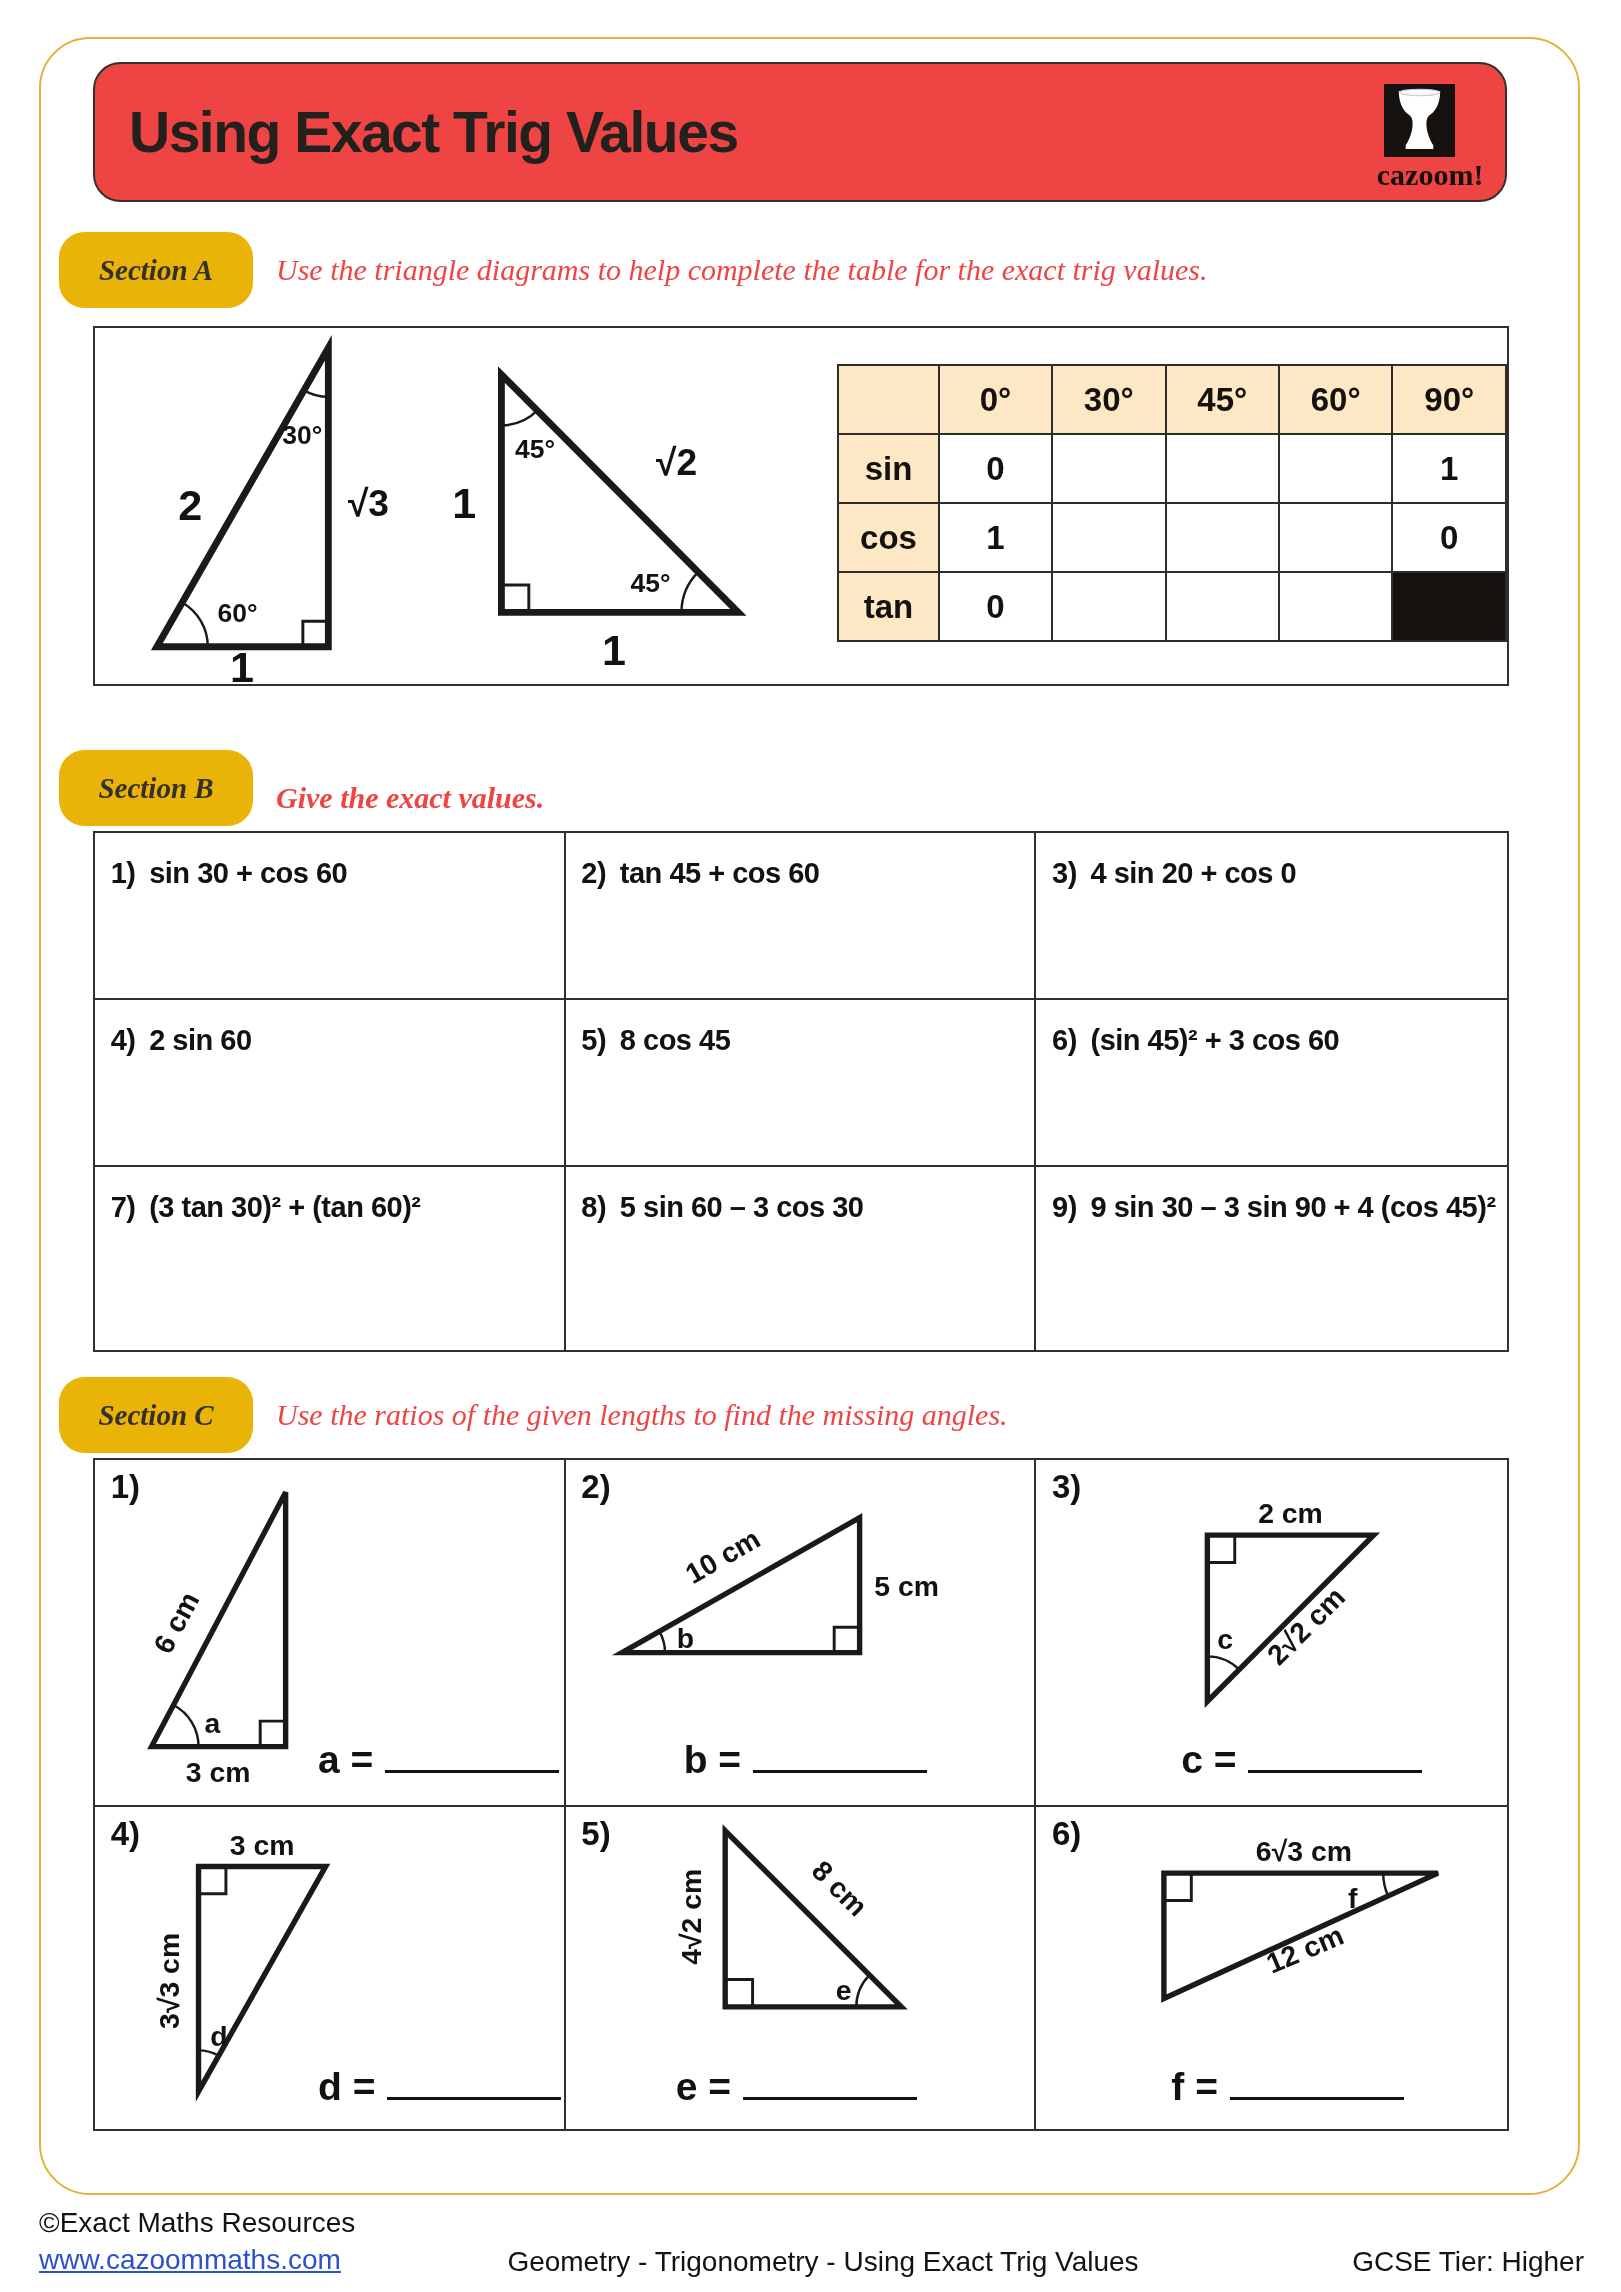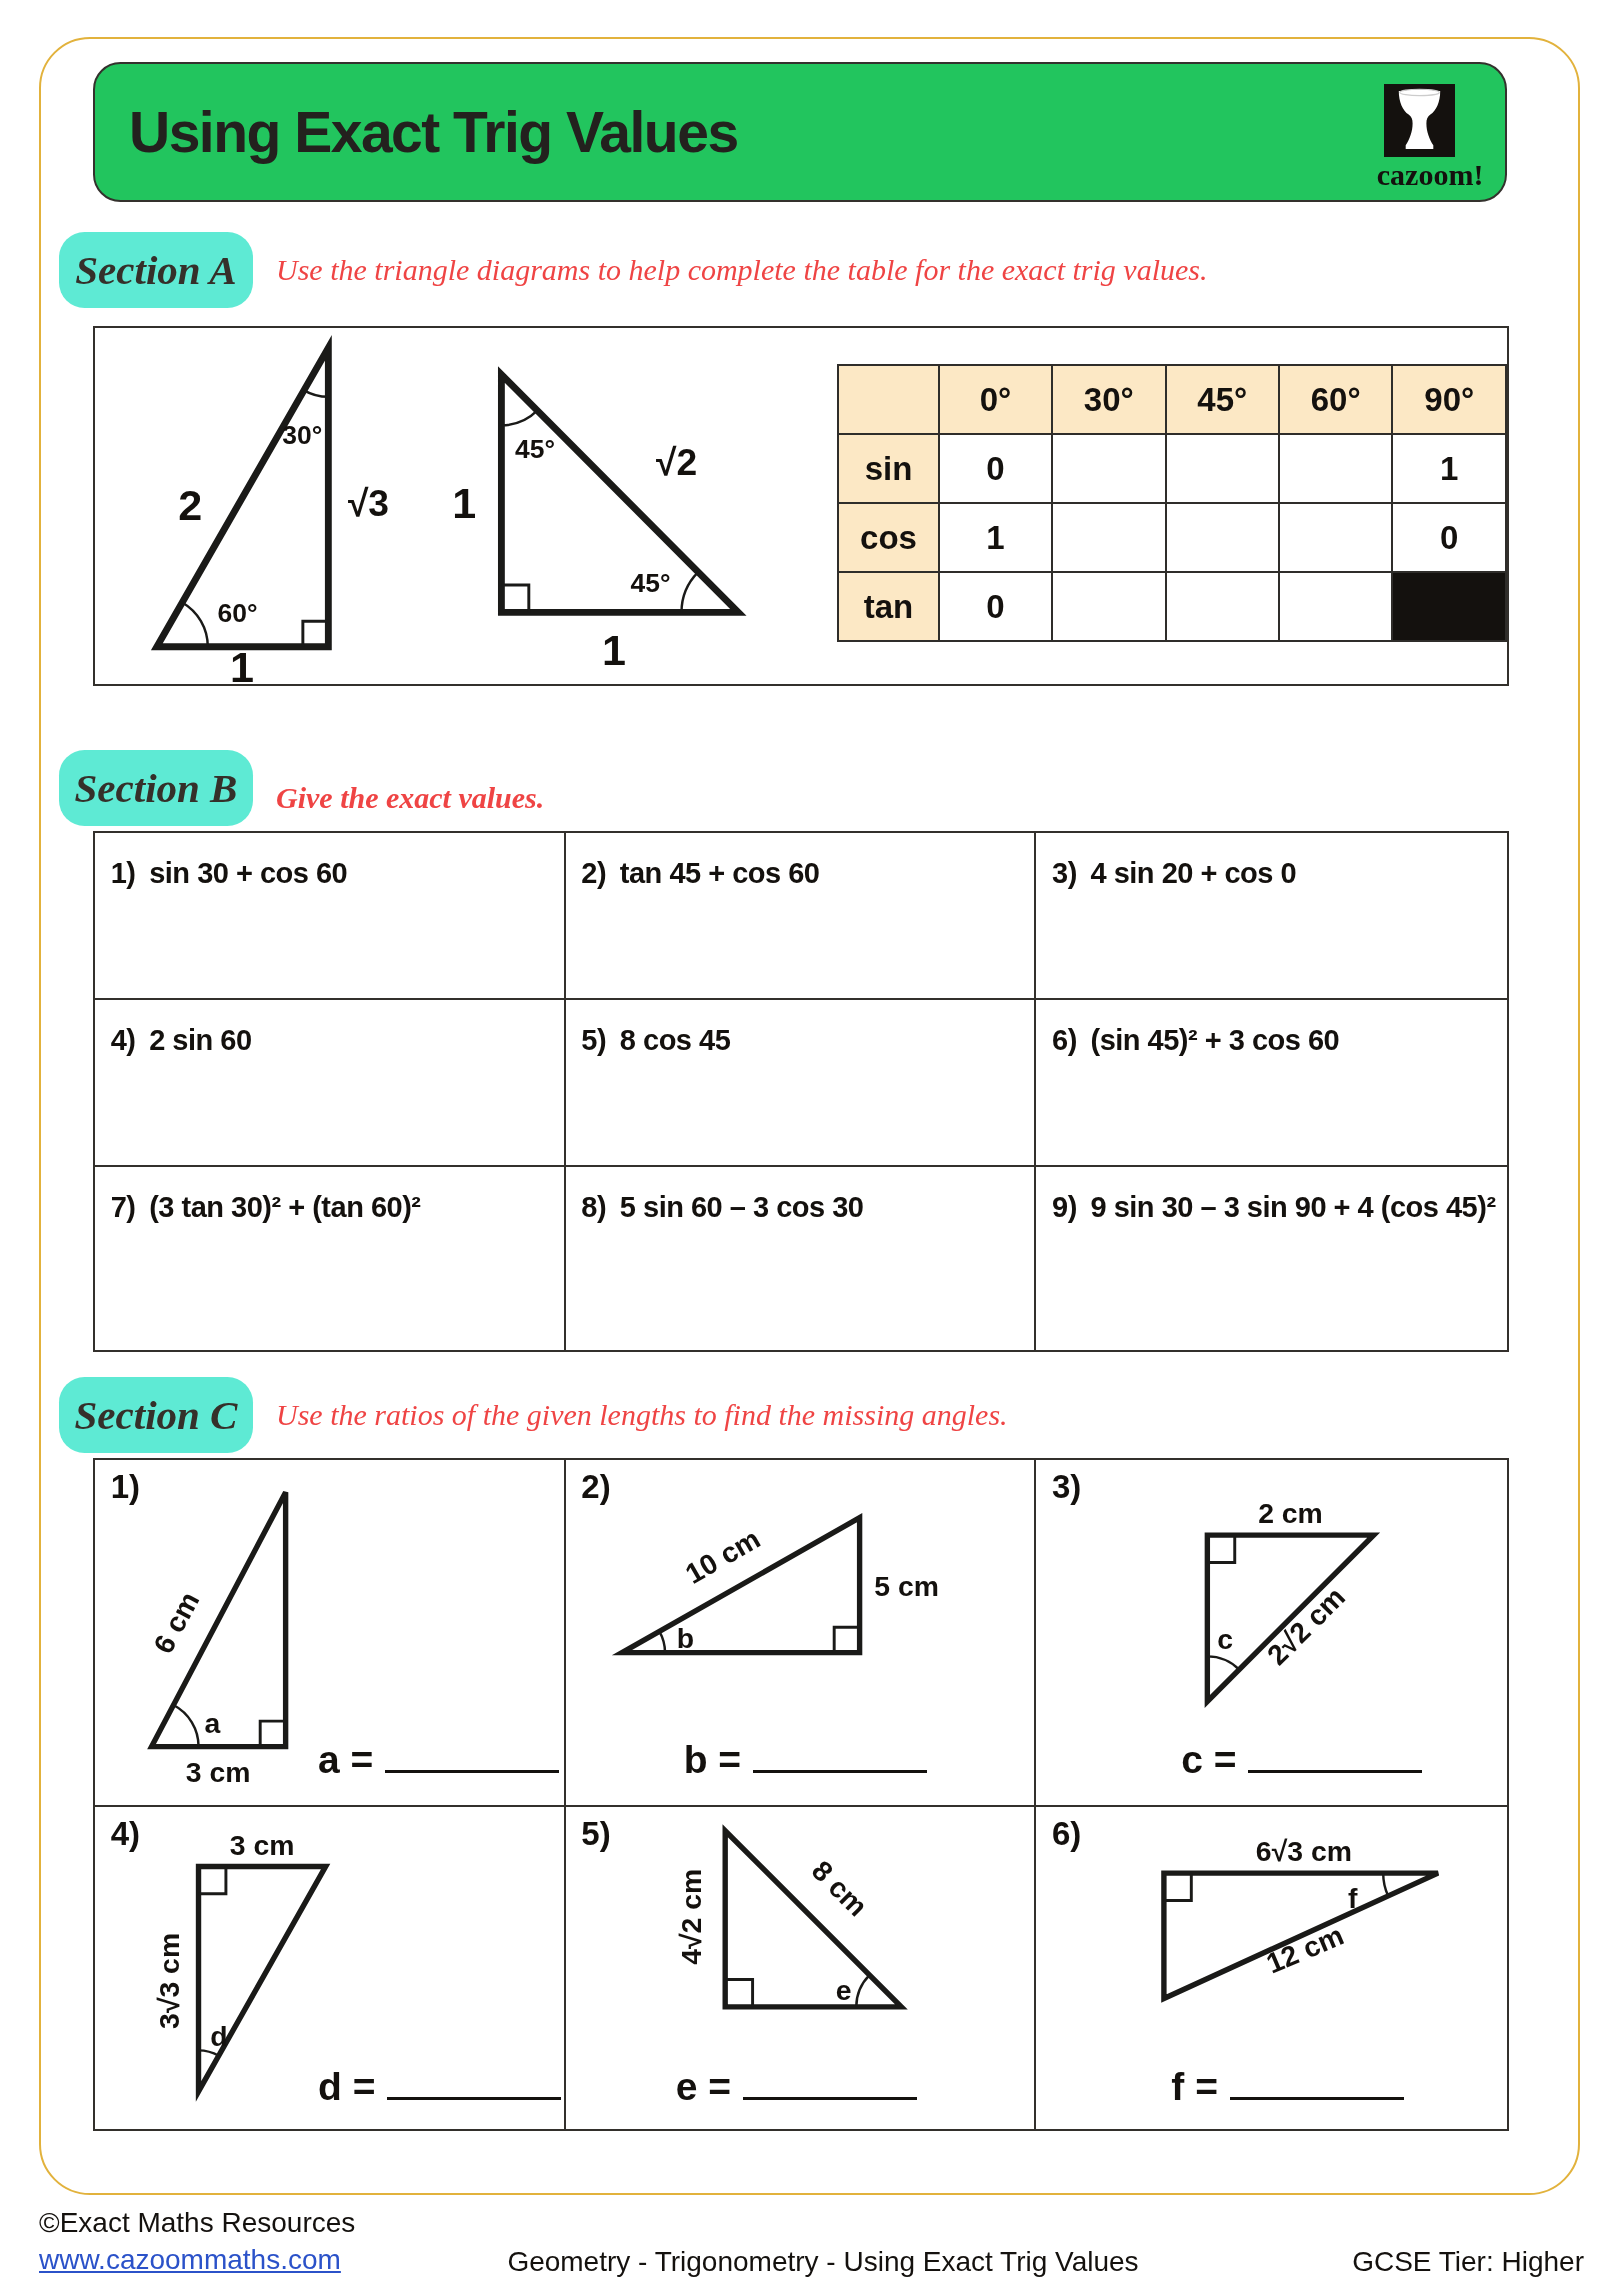--- a/index.html
+++ b/index.html
@@ -8,36 +8,36 @@
     font-family:"Liberation Sans", sans-serif; color:#1c1b19; overflow:hidden;
   }
   
   .gold-frame {
     position:absolute; left:39px; top:37px; width:1541px; height:2158px;
     border:2.9px solid #e2b23c; border-radius:51px; box-sizing:border-box;
   }
   
   .title-box {
     position:absolute; left:93px; top:62px; width:1414px; height:140px;
-    background:#22c55e; border:2.9px solid #34312d; border-radius:27.4px;
+    background:#ef4444; border:2.9px solid #34312d; border-radius:27.4px;
     box-sizing:border-box; display:flex; align-items:center;
   }
   .title-text {
     padding-left:34px; font-size:57px; font-weight:bold; letter-spacing:-1.5px; color:#23211e;
   }
   .logo { position:absolute; right:21.6px; top:19.6px; width:127px; text-align:right; }
   .logo-square { display:block; margin:0 auto; }
   .logo-text { font-family:"Liberation Serif", serif; font-weight:bold; font-size:30px; color:#14110e; margin-top:1px; }
 
   
   .pill {
-    position:absolute; left:59px; width:194px; height:76px; background:#5eead4;
+    position:absolute; left:59px; width:194px; height:76px; background:#eab308;
     border-radius:25.5px; display:flex; align-items:center; justify-content:center;
     font-family:"Liberation Serif", serif; font-style:italic; font-weight:bold;
-    font-size:41px; color:#35302a;
+    font-size:29px; color:#35302a;
   }
   .instr {
     position:absolute; left:276px; height:76px; display:flex; align-items:center;
     font-family:"Liberation Serif", serif; font-style:italic; font-size:30px; color:#ef4444;text-align:center;
   }
   .content-box {
     position:absolute; left:93px; width:1416px; background:#ffffff;
     border:2.5px solid #33302c; box-sizing:border-box;
   }
 

